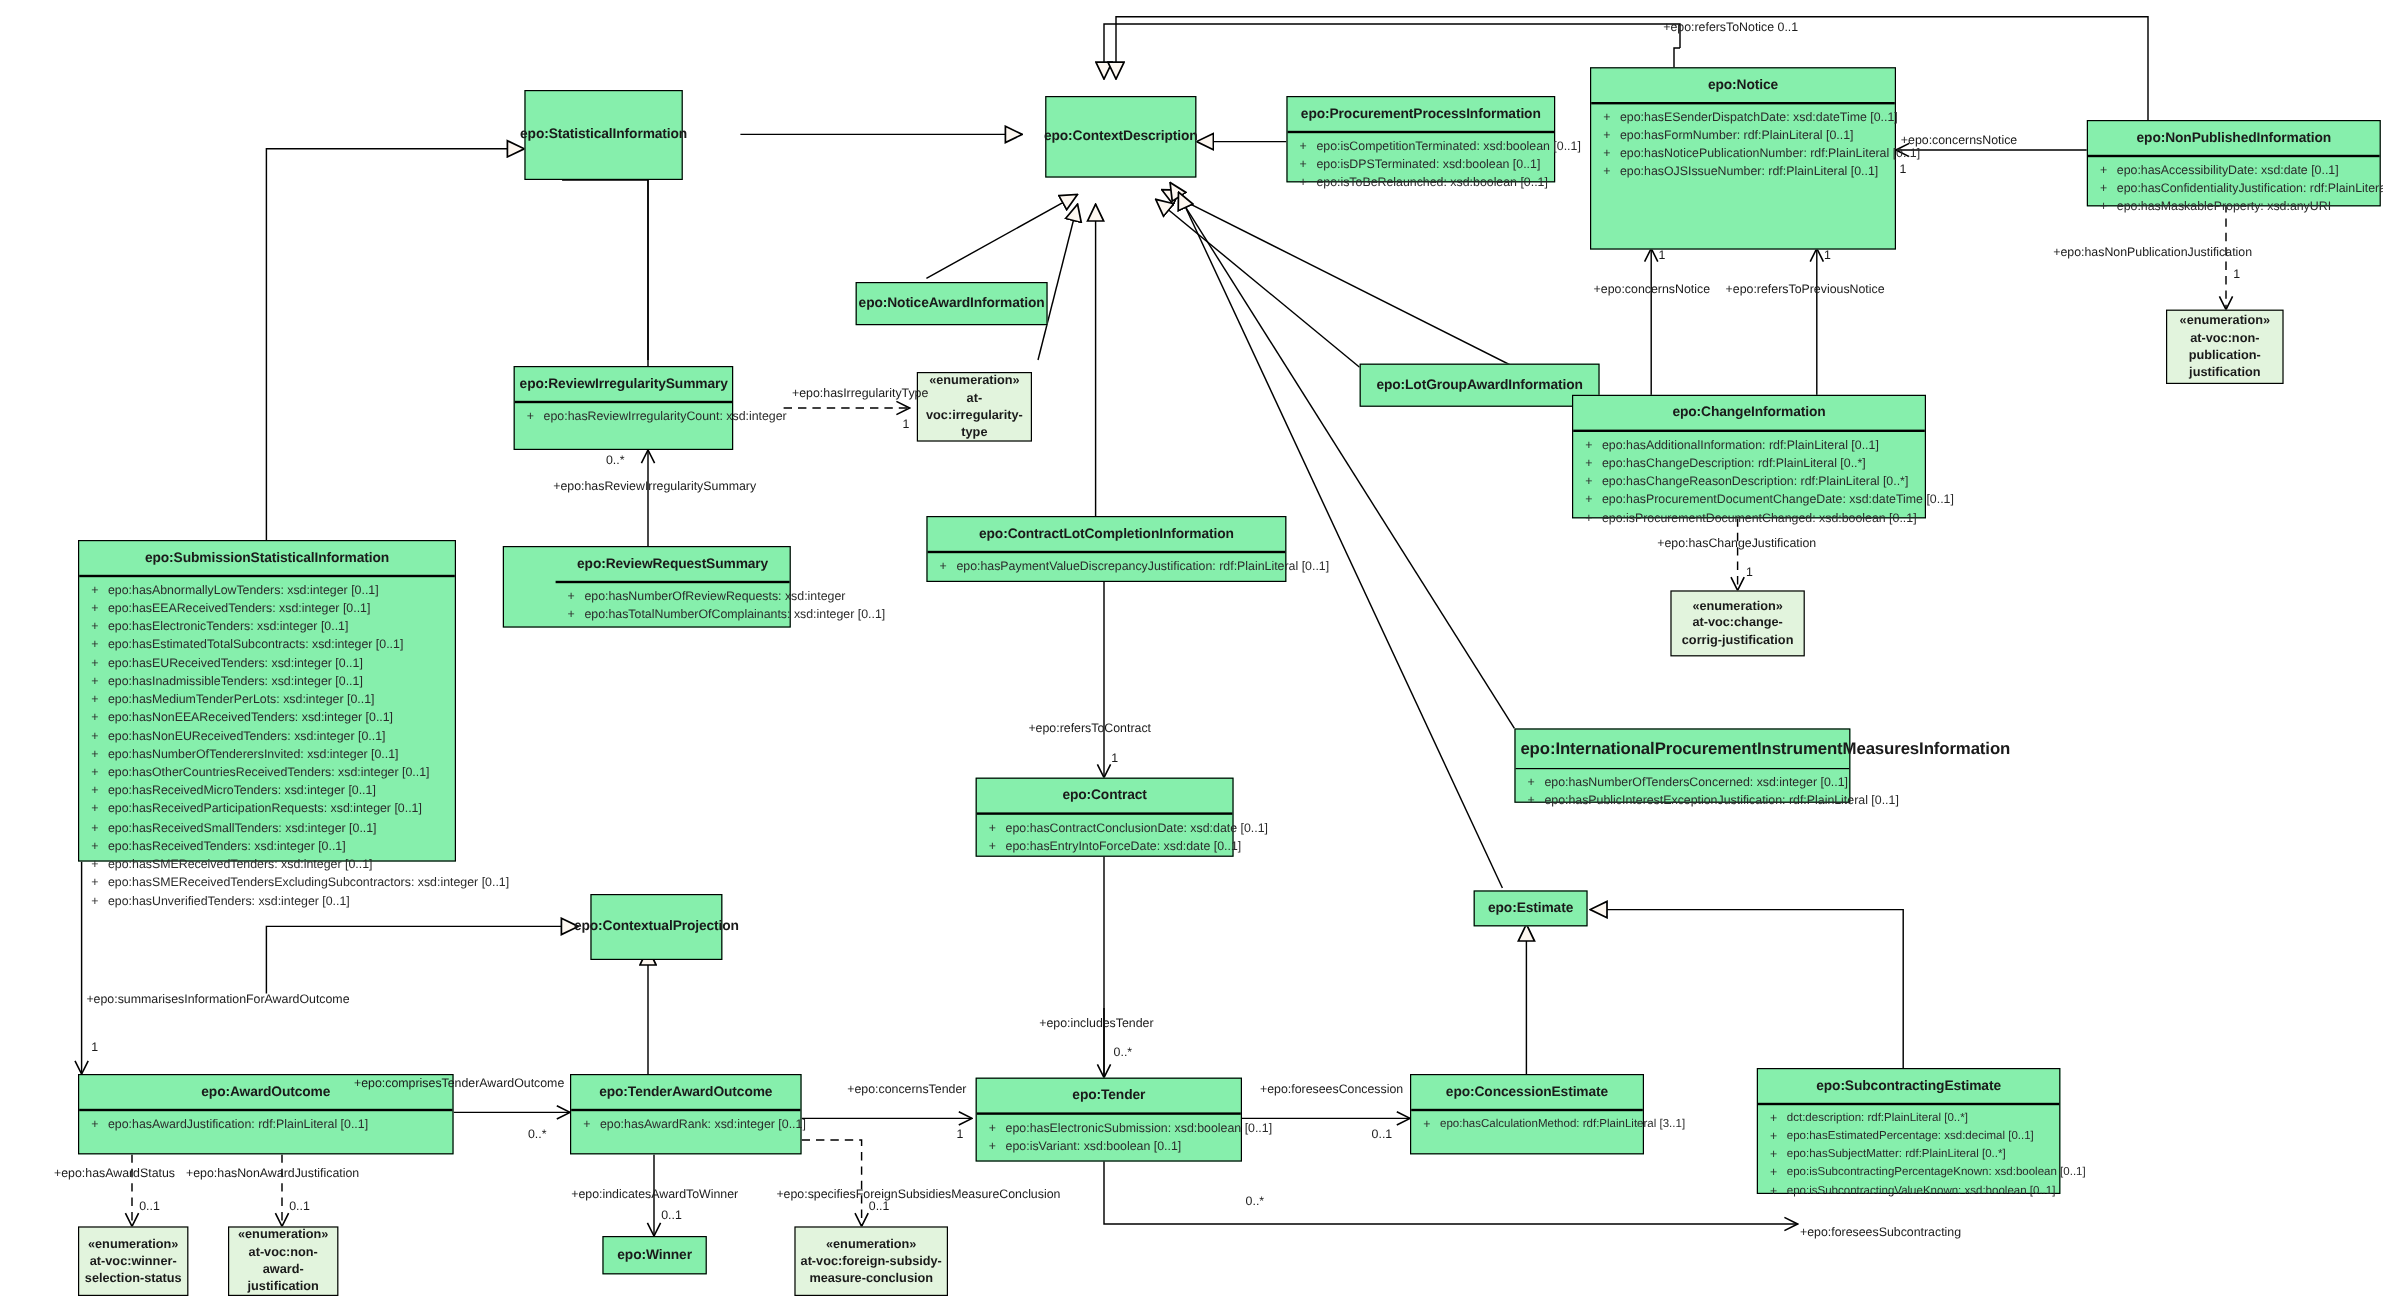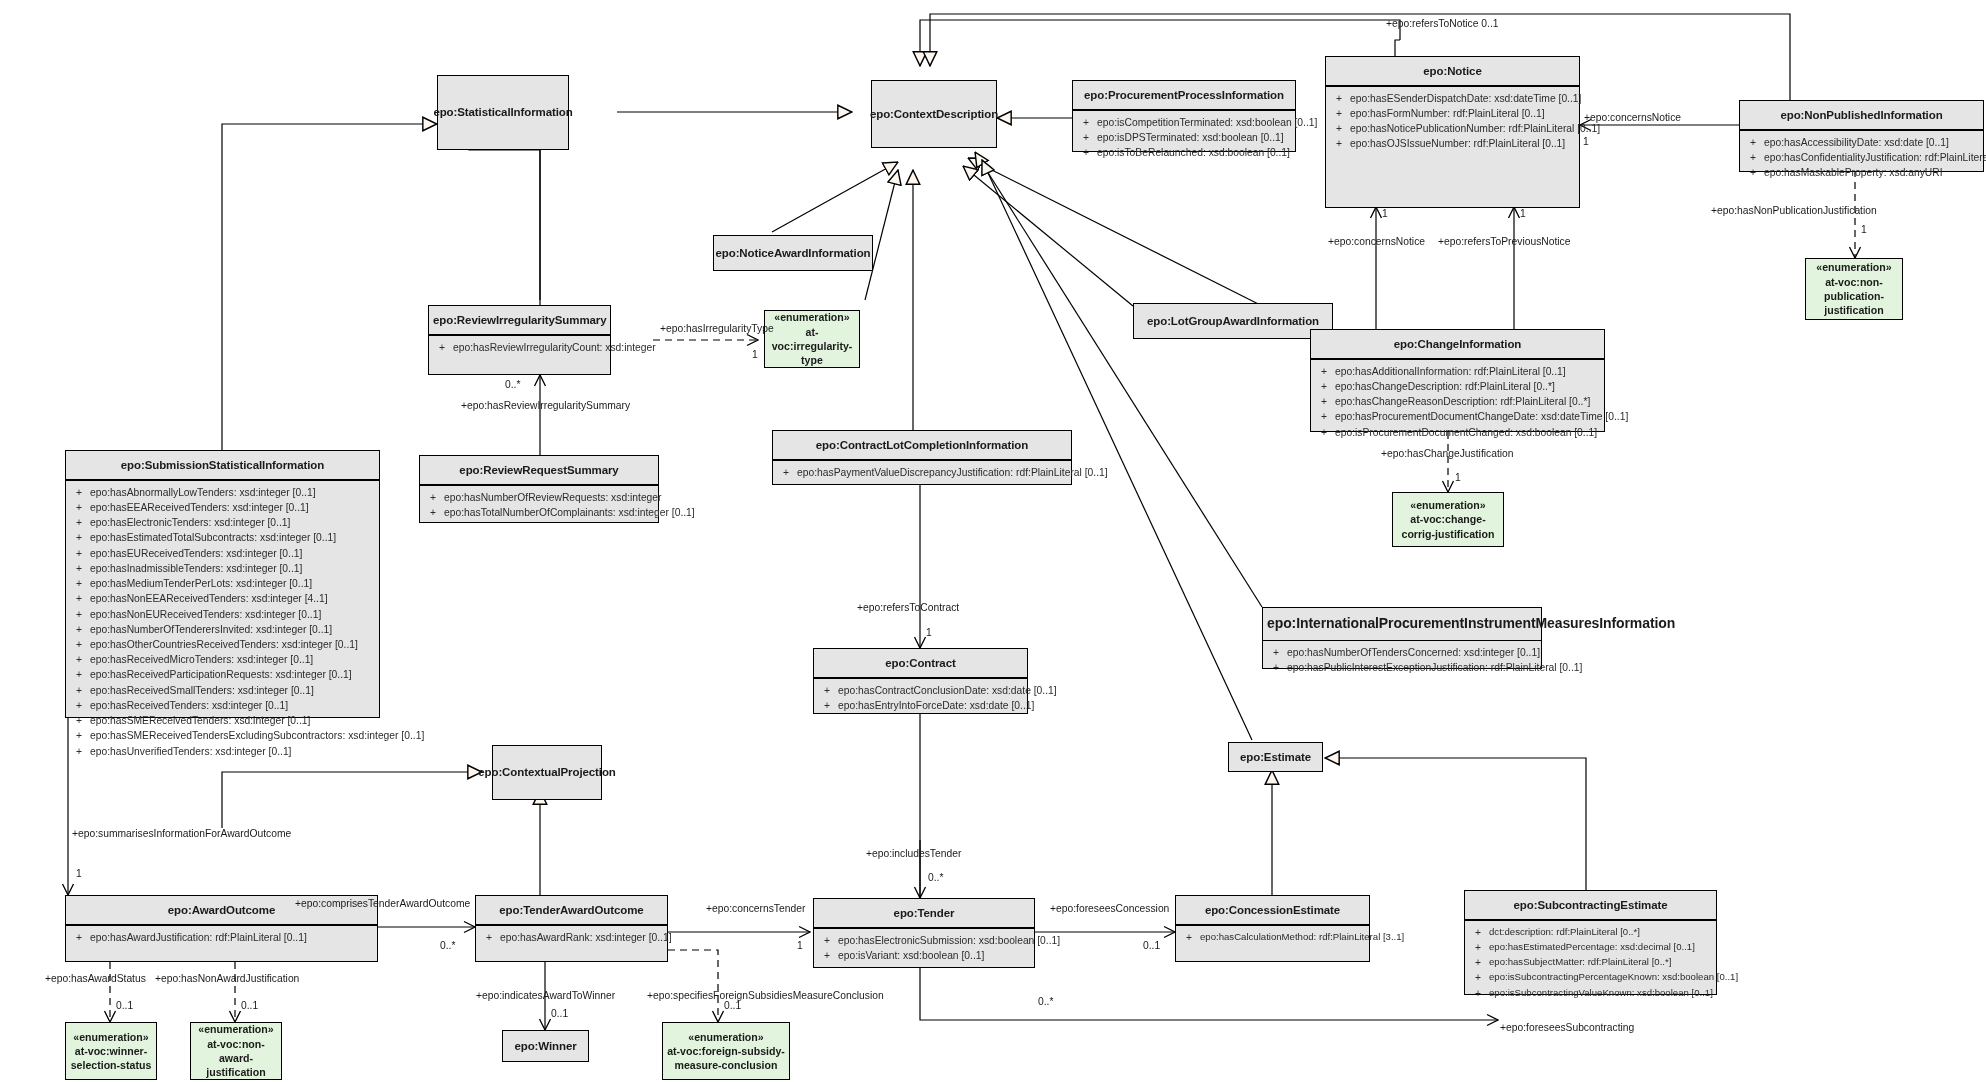--- a/index.html
+++ b/index.html
@@ -1,20 +1,20 @@
 <!DOCTYPE html>
 <html><head>
 <meta charset="utf-8">
 <style>
   html,body{margin:0;padding:0;background:#ffffff;}
   body{font-family:"Liberation Sans","DejaVu Sans",sans-serif;}
   #canvas{position:relative;width:1986px;height:1082px;background:#ffffff;overflow:hidden;}
   svg.edges{position:absolute;left:0;top:0;width:1986px;height:1082px;pointer-events:none;}
 
-  .cls{position:absolute;background:#e5e5e5;border:1.3px solid #000;box-sizing:border-box;}
+  .cls{position:absolute;background:#86efac;border:1.3px solid #000;box-sizing:border-box;}
   .cls .hdr{text-align:center;font-weight:bold;font-size:11.5px;color:#1a1a1a;padding:7px 4px 7px 4px;line-height:1.25;letter-spacing:-0.1px;}
   .cls .sep{height:1.3px;background:#000;}
   .cls .attrs{padding:4px 2px 6px 2px;}
   .cls .attr{font-size:10.3px;color:#2b2b2b;line-height:1.48;white-space:nowrap;display:flex;}
   .cls .attr .plus{width:22px;text-align:center;flex:0 0 22px;}
   .cls .attr .txt{flex:1 1 auto;}
 
   .cls.simple .hdr{padding:0;height:100%;display:flex;align-items:center;justify-content:center;}
 
   .enum{position:absolute;background:#e2f4dd;border:1.3px solid #000;box-sizing:border-box;
@@ -262,21 +262,21 @@
       <div class="attr">
           <span class="plus">+</span>
           <span class="txt">epo:hasInadmissibleTenders: xsd:integer [0..1]</span>
         </div>
       <div class="attr">
           <span class="plus">+</span>
           <span class="txt">epo:hasMediumTenderPerLots: xsd:integer [0..1]</span>
         </div>
       <div class="attr">
           <span class="plus">+</span>
-          <span class="txt">epo:hasNonEEAReceivedTenders: xsd:integer [4..1]</span>
+          <span class="txt">epo:hasNonEEAReceivedTenders: xsd:integer [0..1]</span>
         </div>
       <div class="attr">
           <span class="plus">+</span>
           <span class="txt">epo:hasNonEUReceivedTenders: xsd:integer [0..1]</span>
         </div>
       <div class="attr">
           <span class="plus">+</span>
           <span class="txt">epo:hasNumberOfTenderersInvited: xsd:integer [0..1]</span>
         </div>
       <div class="attr">
@@ -307,21 +307,21 @@
           <span class="plus">+</span>
           <span class="txt">epo:hasSMEReceivedTendersExcludingSubcontractors: xsd:integer [0..1]</span>
         </div>
       <div class="attr">
           <span class="plus">+</span>
           <span class="txt">epo:hasUnverifiedTenders: xsd:integer [0..1]</span>
         </div>
     </div>
   </div>
 
-  <div class="cls" style="left:419px;top:455px;width:240px;height:68px;">
+  <div class="cls" style="left:419px;top:455px;width:240px;height:68px;padding-left:43px;">
     <div class="hdr">epo:ReviewRequestSummary</div>
     <div class="sep"></div>
     <div class="attrs">
       <div class="attr">
           <span class="plus">+</span>
           <span class="txt">epo:hasNumberOfReviewRequests: xsd:integer</span>
         </div>
       <div class="attr">
           <span class="plus">+</span>
           <span class="txt">epo:hasTotalNumberOfComplainants: xsd:integer [0..1]</span>

